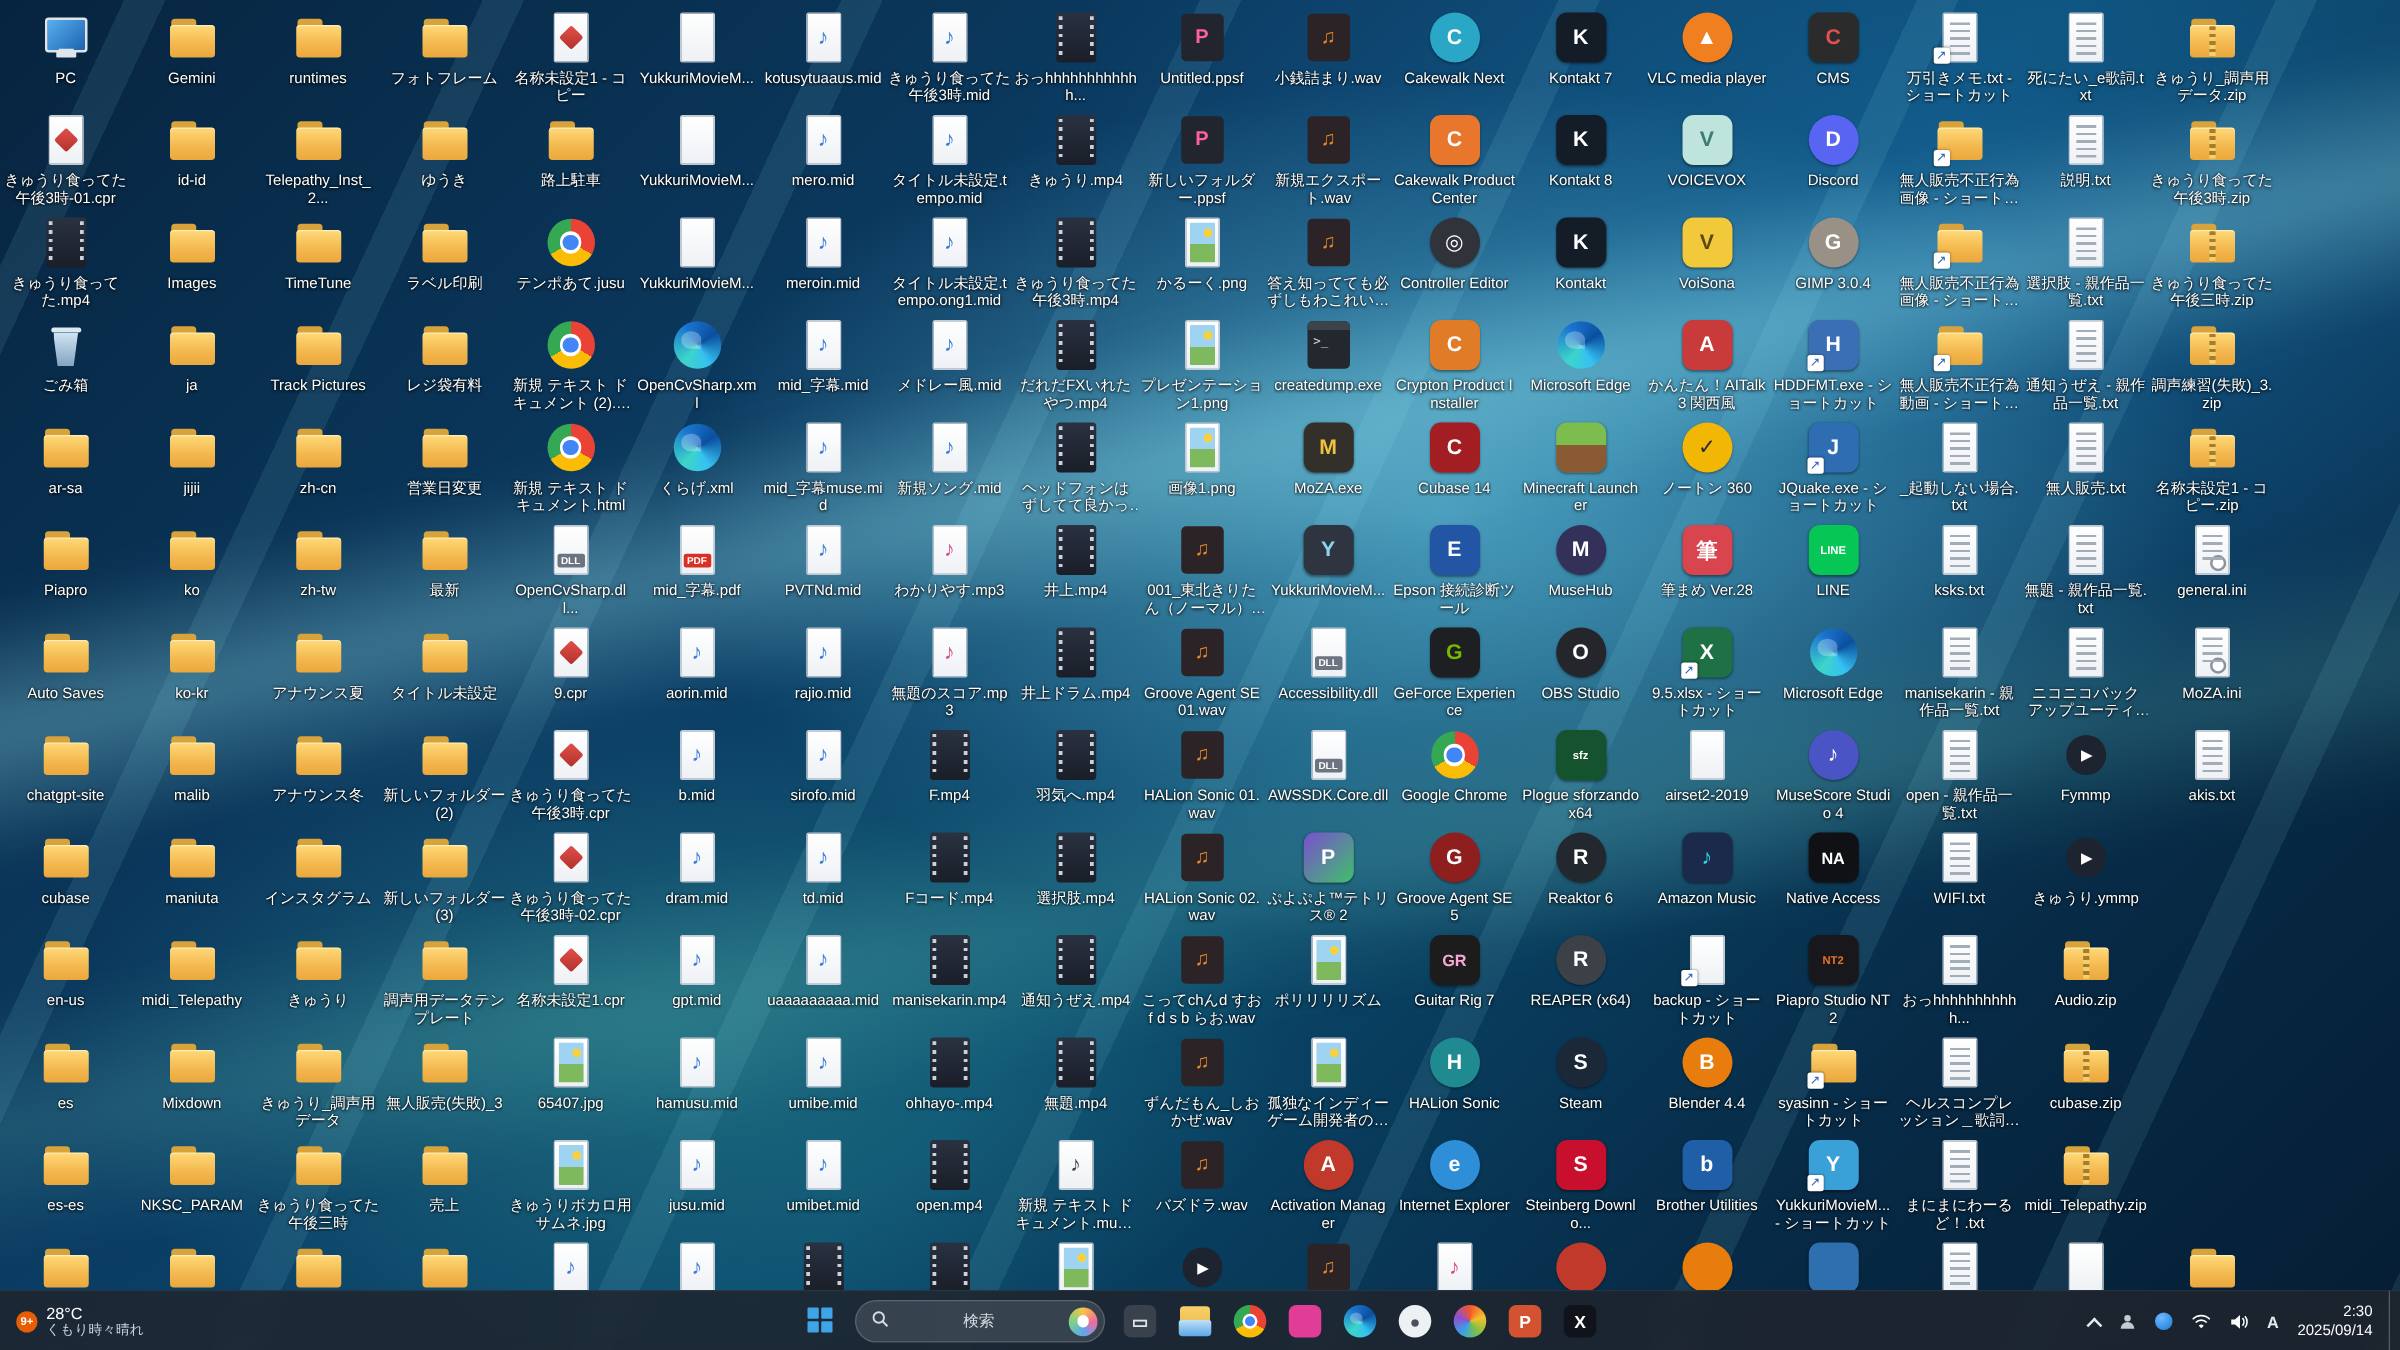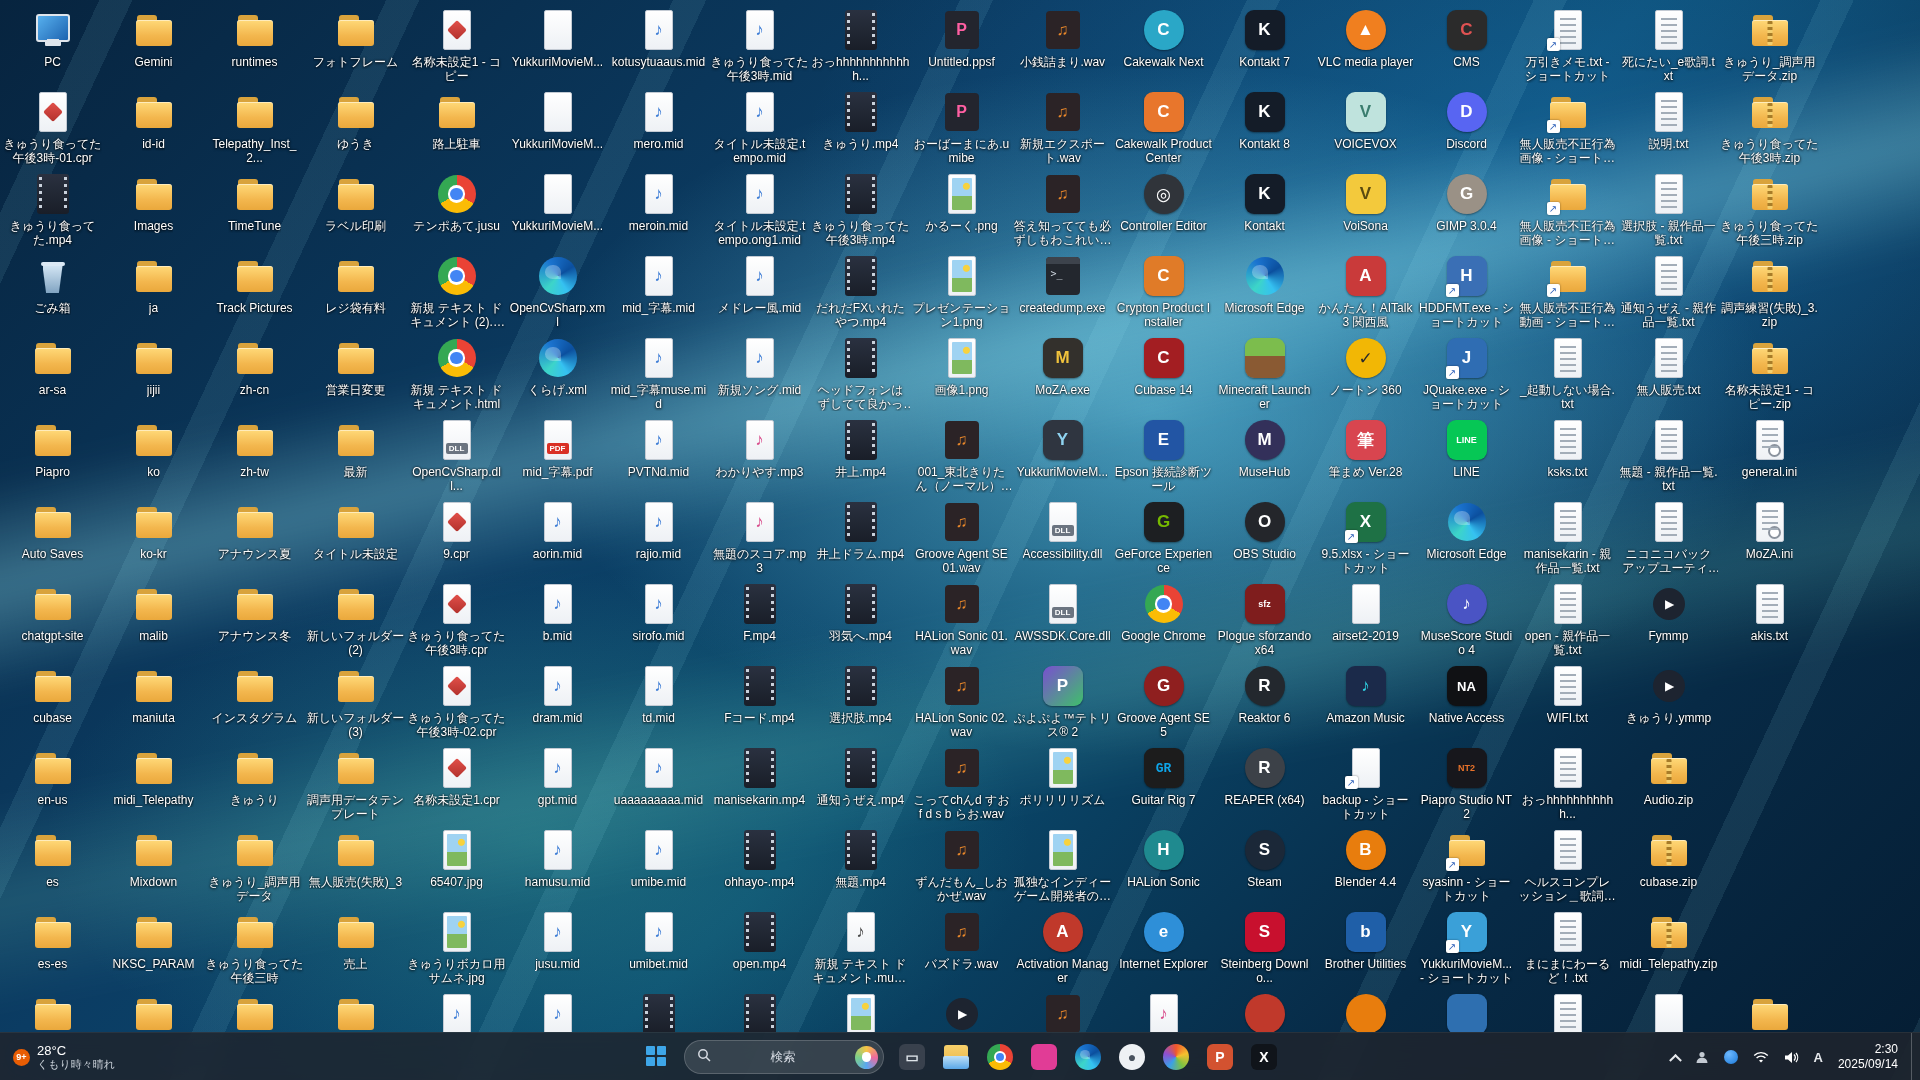--- a/index.html
+++ b/index.html
@@ -322,21 +322,21 @@
     <div class="cell" title="きゅうり.mp4">
       <div class="ic kind-mp4">
         <span class="film"></span>
       </div>
       <div class="lbl">きゅうり.mp4</div>
     </div>
     <div class="cell" title="おーばーまにあ.ppsf">
       <div class="ic kind-ppsf">
         <span class="pad"></span>
       </div>
-      <div class="lbl">おーばーまにあ.umibe</div>
+      <div class="lbl">新しいフォルダー.ppsf</div>
     </div>
     <div class="cell" title="新規エクスポート.wav">
       <div class="ic kind-wav">
         <span class="pad"></span>
       </div>
       <div class="lbl">新規エクスポート.wav</div>
     </div>
     <div class="cell" title="Cakewalk Product Center">
       <div class="ic kind-app">
         <span class="tile" style="background: rgb(232, 118, 44);">C</span>
@@ -943,21 +943,21 @@
       <div class="lbl">AWSSDK.Core.dll</div>
     </div>
     <div class="cell" title="Google Chrome">
       <div class="ic kind-chrome">
         <span class="orb chrome-style"></span>
       </div>
       <div class="lbl">Google Chrome</div>
     </div>
     <div class="cell" title="Plogue sforzando x64">
       <div class="ic kind-app">
-        <span class="tile xs" style="background: #7f1d1d;">sfz</span>
+        <span class="tile xs" style="background: #14532d;">sfz</span>
       </div>
       <div class="lbl">Plogue sforzando x64</div>
     </div>
     <div class="cell" title="airset2-2019">
       <div class="ic kind-file">
         <span class="doc"></span>
       </div>
       <div class="lbl">airset2-2019</div>
     </div>
     <div class="cell" title="MuseScore Studio 4">
@@ -1132,21 +1132,21 @@
       <div class="lbl">こってchんd すおf d s b らお.wav</div>
     </div>
     <div class="cell" title="ポリリリリズム">
       <div class="ic kind-img">
         <span class="doc"></span>
       </div>
       <div class="lbl">ポリリリリズム</div>
     </div>
     <div class="cell" title="Guitar Rig 7">
       <div class="ic kind-app">
-        <span class="tile sm" style="background: rgb(28, 28, 28); color: #0ea5e9; font-family: Liberation Mono, monospace;">GR</span>
+        <span class="tile sm" style="background: rgb(28, 28, 28); color: #f9a8d4;">GR</span>
       </div>
       <div class="lbl">Guitar Rig 7</div>
     </div>
     <div class="cell" title="REAPER (x64)">
       <div class="ic kind-appc">
         <span class="tile round" style="background: rgb(60, 65, 72);">R</span>
       </div>
       <div class="lbl">REAPER (x64)</div>
     </div>
     <div class="cell" title="backup - ショートカット">

